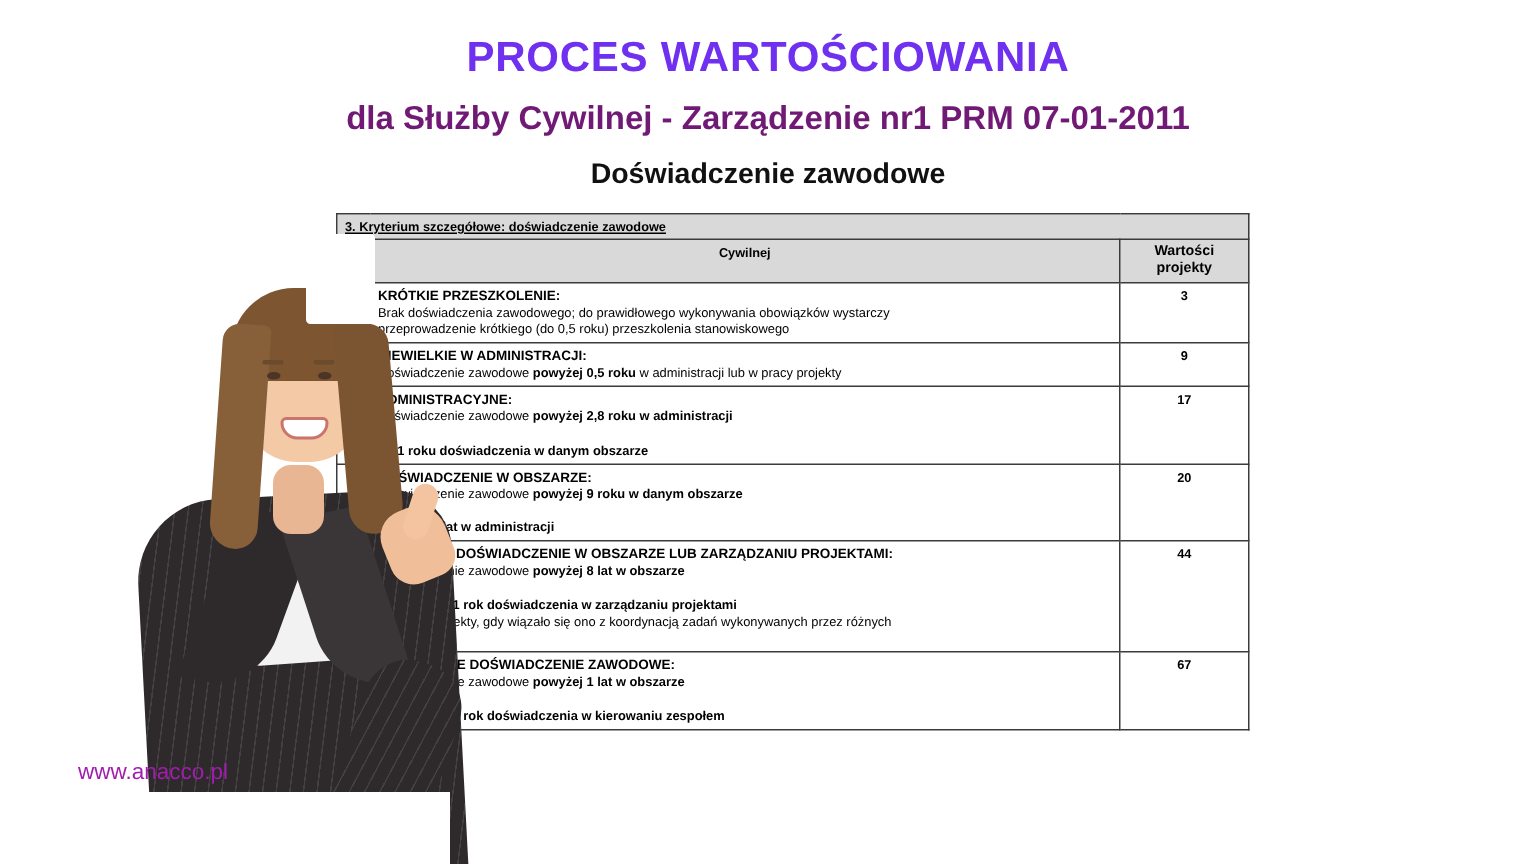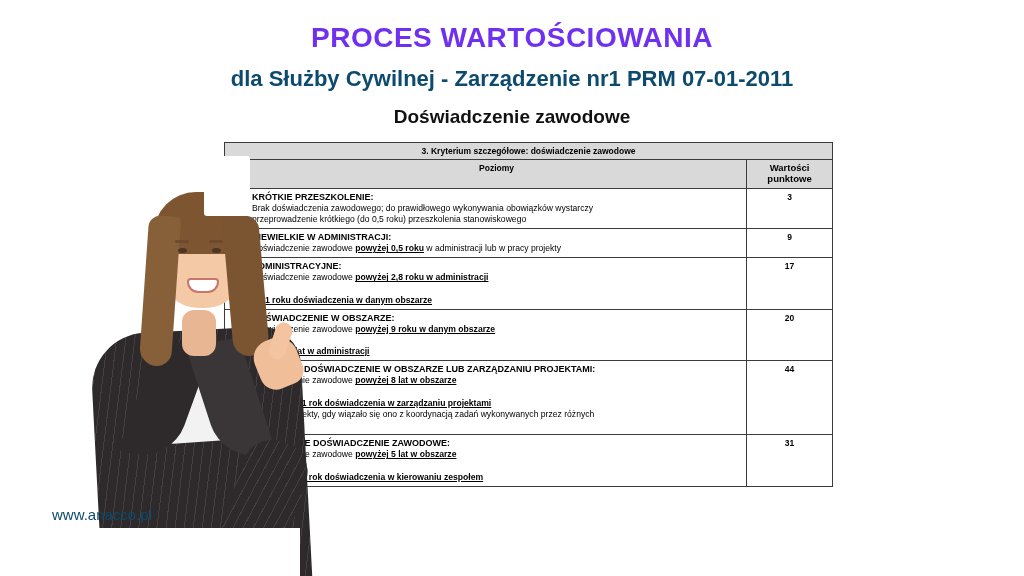--- a/index.html
+++ b/index.html
@@ -28,39 +28,39 @@
     letter-spacing: 0.5px;
   }
   .title-sub {
     position: absolute;
     top: 66px;
     left: 0;
     width: 1024px;
     text-align: center;
     font-size: 22px;
     font-weight: bold;
-    color: #0c4a6e;
+    color: #701a75;
   }
   .title-third {
     position: absolute;
     top: 106px;
     left: 0;
     width: 1024px;
     text-align: center;
     font-size: 19px;
     font-weight: bold;
     color: #111111;
   }
 
   .watermark {
     position: absolute;
     left: 52px;
     top: 506px;
     font-size: 15px;
-    color: #0c4a6e;
+    color: #a21caf;
   }
 
   
   .table-wrap {
     position: absolute;
     left: 224px;
     top: 142px;
     width: 608px;
   }
   table.grid {
@@ -71,25 +71,25 @@
   }
   table.grid td, table.grid th {
     border: 1px solid #3b3b3b;
     vertical-align: top;
     padding: 3px 5px;
     font-size: 8.5px;
     color: #000000;
   }
   .hdr-row td {
     background: #d9d9d9;
-    text-align: center;
     font-weight: bold;
     font-size: 9.5px;
     padding: 6px 4px;
     vertical-align: middle;
+    text-decoration: underline;
   }
   .hdr2 td {
     background: #d9d9d9;
     text-align: center;
     font-weight: bold;
     font-size: 10.5px;
     vertical-align: middle;
     padding: 9px 4px;
   }
   .hdr2 td.small {
@@ -104,21 +104,21 @@
     font-weight: bold;
     font-size: 9px;
     display: block;
     margin-bottom: 1px;
   }
   .lvl-body {
     font-size: 8.6px;
     line-height: 1.3;
     display: block;
   }
-  .u { text-decoration: underline; font-weight: bold; }
+  .u { font-weight: bold; }
 
   
   .presenter {
     position: absolute;
     left: 86px;
     top: 150px;
     width: 290px;
     height: 426px;
     pointer-events: none;
   }
@@ -325,24 +325,24 @@
       <col style="width:22px">
         <col style="width:500px">
         <col style="width:86px">
     </colgroup>
     <tbody>
       <tr class="hdr-row">
         <td colspan="3">3. Kryterium szczegółowe: doświadczenie zawodowe</td>
       </tr>
       <tr class="hdr2">
         <td></td>
-        <td>Poziomy</td>
+        <td>Cywilnej</td>
         <td class="small">
           <span>Wartości</span><br>
-          <span>punktowe</span>
+          <span>projekty</span>
         </td>
       </tr>
 
       <tr>
         <td class="col-letter">A</td>
         <td class="col-desc">
           <span class="lvl-title">KRÓTKIE PRZESZKOLENIE:</span>
           <span class="lvl-body">Brak doświadczenia zawodowego; do prawidłowego wykonywania obowiązków wystarczy</span>
           <span class="lvl-body">przeprowadzenie krótkiego (do 0,5 roku) przeszkolenia stanowiskowego</span>
         </td>
@@ -390,25 +390,25 @@
           <span class="lvl-body">(liczą się projekty, gdy wiązało się ono z koordynacją zadań wykonywanych przez różnych</span>
           <span class="lvl-body">pracowników)</span>
         </td>
         <td class="col-points">44</td>
       </tr>
 
       <tr>
         <td class="col-letter">F</td>
         <td class="col-desc">
           <span class="lvl-title">EKSPERCKIE DOŚWIADCZENIE ZAWODOWE:</span>
-          <span class="lvl-body"><span>Doświadczenie zawodowe </span><span class="u">powyżej 5 lat w obszarze</span></span>
+          <span class="lvl-body"><span>Doświadczenie zawodowe </span><span class="u">powyżej 1 lat w obszarze</span></span>
           <span class="lvl-body">lub</span>
           <span class="lvl-body u">co najmniej 1 rok doświadczenia w kierowaniu zespołem</span>
         </td>
-        <td class="col-points">31</td>
+        <td class="col-points">67</td>
       </tr>
     </tbody>
   </table>
 </div>
 
 <div class="presenter">
   <div class="hair-back"></div>
   <div class="suit">
       <div class="suit-stripes"></div>
     </div>

